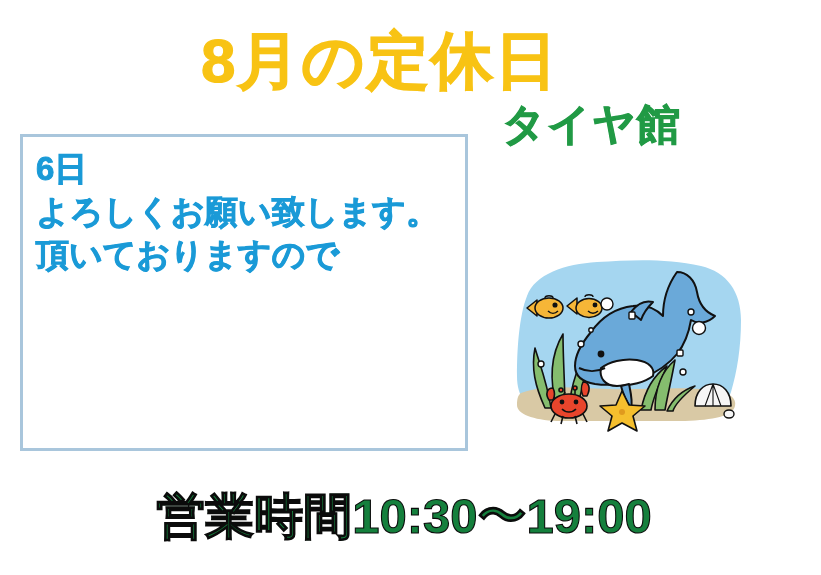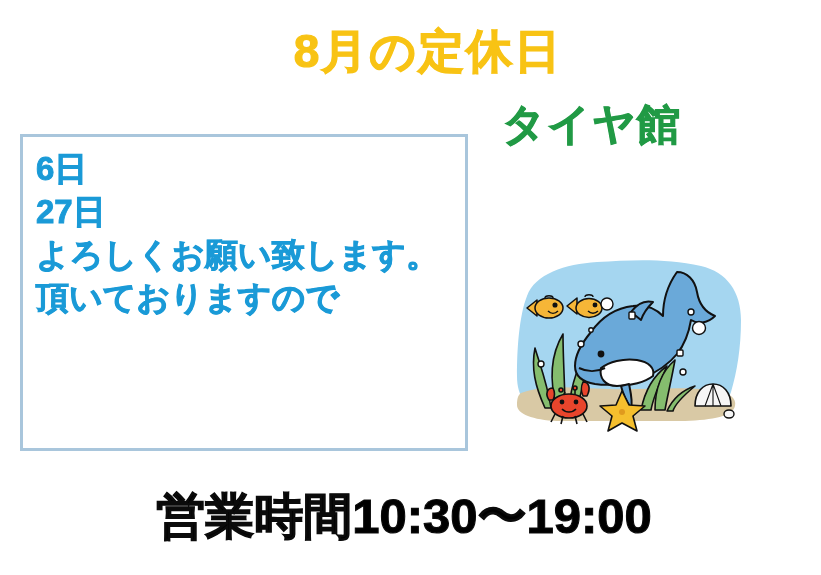--- a/index.html
+++ b/index.html
@@ -20,27 +20,26 @@
     overflow: hidden;
   }
 
   
   #title {
     position: absolute;
     left: 0;
     top: 26px;
     width: 760px;
     text-align: center;
-    font-size: 46px;
+    font-size: 62px;
     font-weight: bold;
     letter-spacing: 2px;
     color: #f8c314;
     line-height: 1.12;
     white-space: nowrap;
-    margin-left: 48px;
     -webkit-text-stroke: 1.2px #f8c314;
   }
 
   
   #shop-name {
     position: absolute;
     left: 502px;
     top: 98px;
     width: 330px;
     text-align: left;
@@ -79,21 +78,21 @@
   }
   #closed-list .ln { display: block; }
 
   
   #hours {
     position: absolute;
     left: 0;
     top: 484px;
     width: 808px;
     text-align: center;
-    color: #000000;
+    color: #15803d;
     font-size: 49px;
     font-weight: bold;
     letter-spacing: 0px;
     white-space: nowrap;
     -webkit-text-stroke: 1.1px #0b0b0b;
   }
 
   
   #illustration {
     position: absolute;
@@ -111,21 +110,20 @@
 
   <div id="title">8月の定休日</div>
 
   <div id="shop-name">
     <span class="ln">タイヤ館</span>
   </div>
 
   <div id="closed-box">
     <div id="closed-list">
       <span class="ln">6日</span>
-      <span class="ln">27日</span>
       <span class="ln">よろしくお願い致します。</span>
       <span class="ln">頂いておりますので</span>
     </div>
   </div>
 
   <div id="illustration">
     <svg viewBox="0 0 250 190" xmlns="http://www.w3.org/2000/svg">
 
       <path d="M22,46 C30,24 60,14 92,12 C126,10 160,8 196,16 C222,22 236,42 236,70
                C236,98 232,122 226,142 C222,154 208,158 186,158

